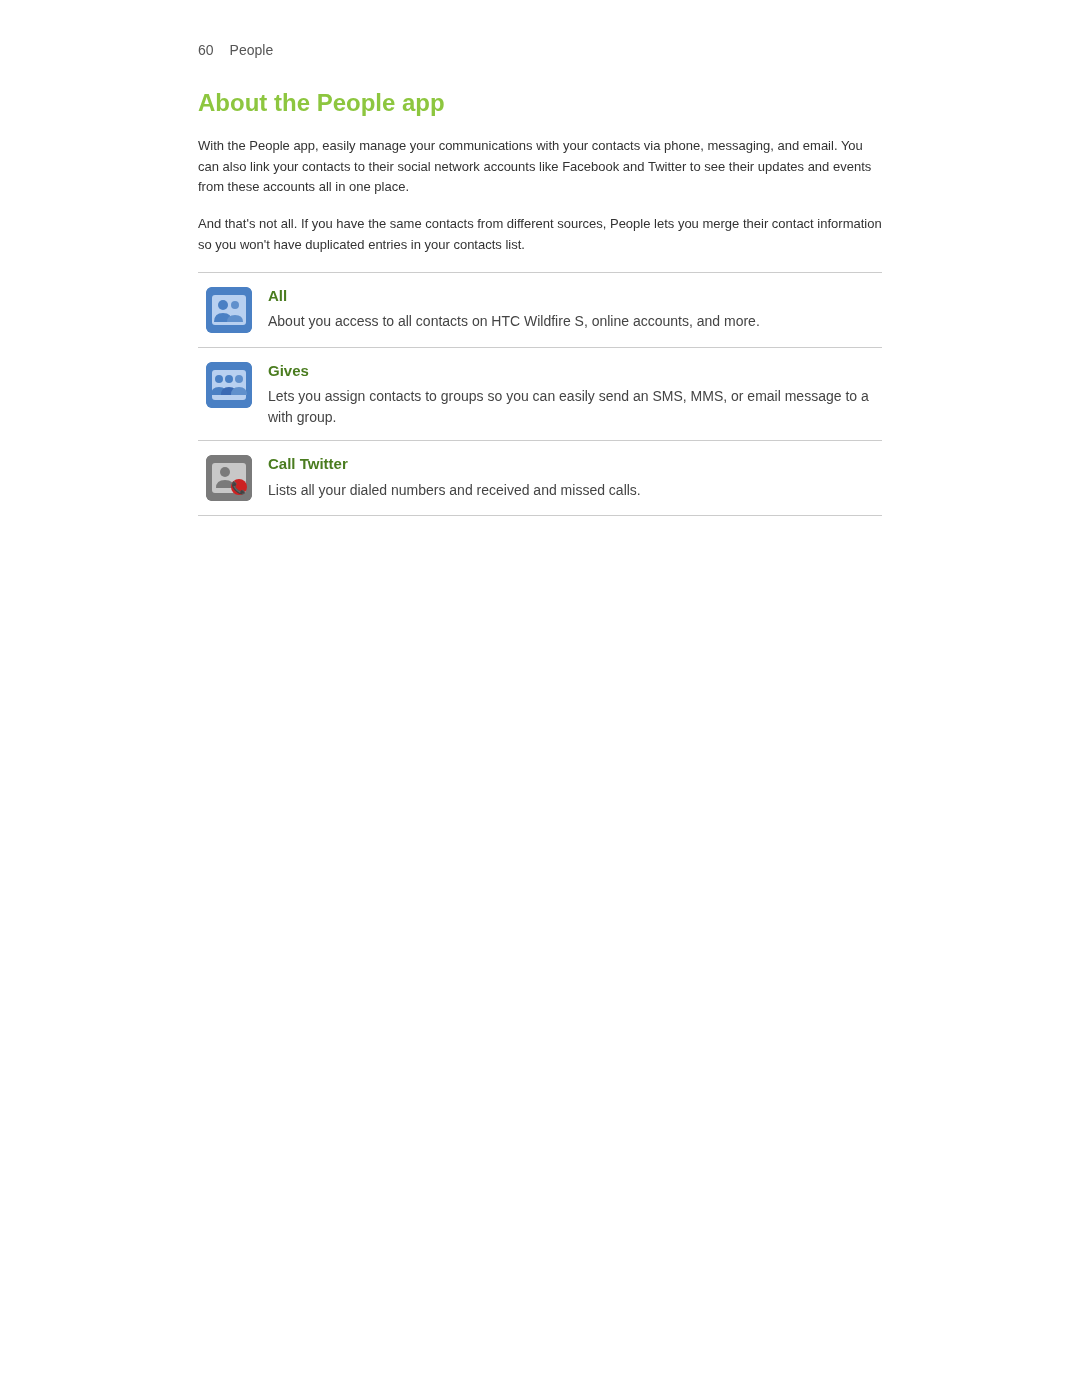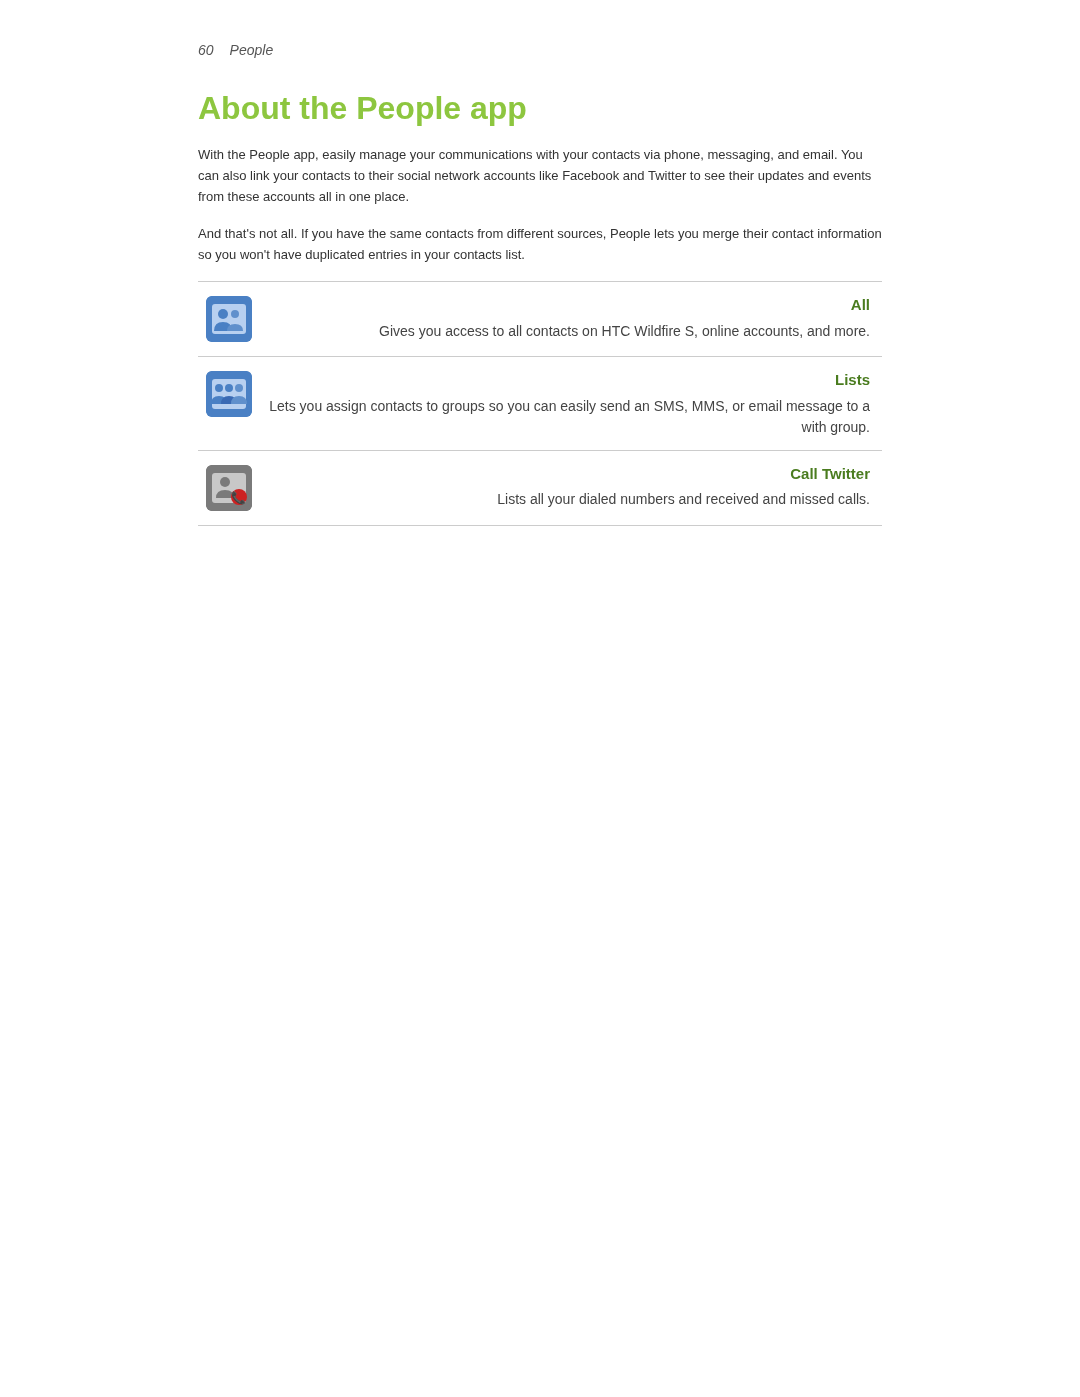--- a/index.html
+++ b/index.html
@@ -20,35 +20,34 @@
 
     .page-container {
       padding: 40px 198px 60px 198px;
     }
 
     .page-header {
       display: flex;
       align-items: baseline;
       gap: 16px;
       margin-bottom: 28px;
-      font-style: italic;
     }
 
     .page-number {
       font-size: 14px;
       color: #555;
     }
 
     .page-section-title {
       font-size: 14px;
       color: #555;
     }
 
     .section-heading {
-      font-size: 32px;
+      font-size: 24px;
       font-weight: bold;
       color: #8dc63f;
       margin-bottom: 18px;
       line-height: 1.2;
     }
 
     .body-text {
       font-size: 13px;
       color: #333;
       line-height: 1.6;
@@ -85,21 +84,20 @@
       position: absolute;
       top: 50%;
       left: 50%;
       transform: translate(-50%, -50%);
     }
 
     .tabs-table {
       width: 100%;
       border-collapse: collapse;
       margin-top: 10px;
-      text-align: right;
     }
 
     .tab-row {
       border-top: 1px solid #cccccc;
     }
 
     .tab-row:last-child {
       border-bottom: 1px solid #cccccc;
     }
 
@@ -180,42 +178,42 @@
               <circle cx="17" cy="18" r="5" fill="#4a80c4"></circle>
               <path d="M8 35 Q8 26 17 26 Q26 26 26 35 Z" fill="#4a80c4"></path>
 
               <circle cx="29" cy="18" r="4" fill="#6090cc"></circle>
               <path d="M21 35 Q21 28 29 28 Q37 28 37 35 Z" fill="#6090cc"></path>
             </svg>
           </div>
         </td>
         <td class="tab-content-cell">
           <div class="tab-name">All</div>
-          <div class="tab-description">Gives you access to all contacts on HTC Wildfire S, online accounts, and more.</div>
+          <div class="tab-description">About you access to all contacts on HTC Wildfire S, online accounts, and more.</div>
         </td>
       </tr>
 
       <tr class="tab-row">
         <td class="tab-icon-cell">
           <div class="icon-svg icon-groups-bg">
             <svg width="46" height="46" viewBox="0 0 46 46" xmlns="http://www.w3.org/2000/svg">
               <rect width="46" height="46" rx="6" fill="#4a80c4"></rect>
               <rect x="6" y="8" width="34" height="30" rx="3" fill="#b8d0f0"></rect>
 
               <circle cx="13" cy="17" r="4" fill="#4a80c4"></circle>
               <path d="M5 33 Q5 25 13 25 Q21 25 21 33 Z" fill="#4a80c4"></path>
               <circle cx="23" cy="17" r="4" fill="#4a80c4"></circle>
               <path d="M15 33 Q15 25 23 25 Q31 25 31 33 Z" fill="#3a6ab4"></path>
               <circle cx="33" cy="17" r="4" fill="#6090cc"></circle>
               <path d="M25 33 Q25 25 33 25 Q41 25 41 33 Z" fill="#6090cc"></path>
             </svg>
           </div>
         </td>
         <td class="tab-content-cell">
-          <div class="tab-name">Lists</div>
+          <div class="tab-name">Gives</div>
           <div class="tab-description">Lets you assign contacts to groups so you can easily send an SMS, MMS, or email message to a with group.</div>
         </td>
       </tr>
 
       <tr class="tab-row">
         <td class="tab-icon-cell">
           <div class="icon-svg icon-callhistory-bg">
             <svg width="46" height="46" viewBox="0 0 46 46" xmlns="http://www.w3.org/2000/svg">
               <rect width="46" height="46" rx="6" fill="#7a7a7a"></rect>
               <rect x="6" y="8" width="34" height="30" rx="3" fill="#c8c8c8"></rect>

